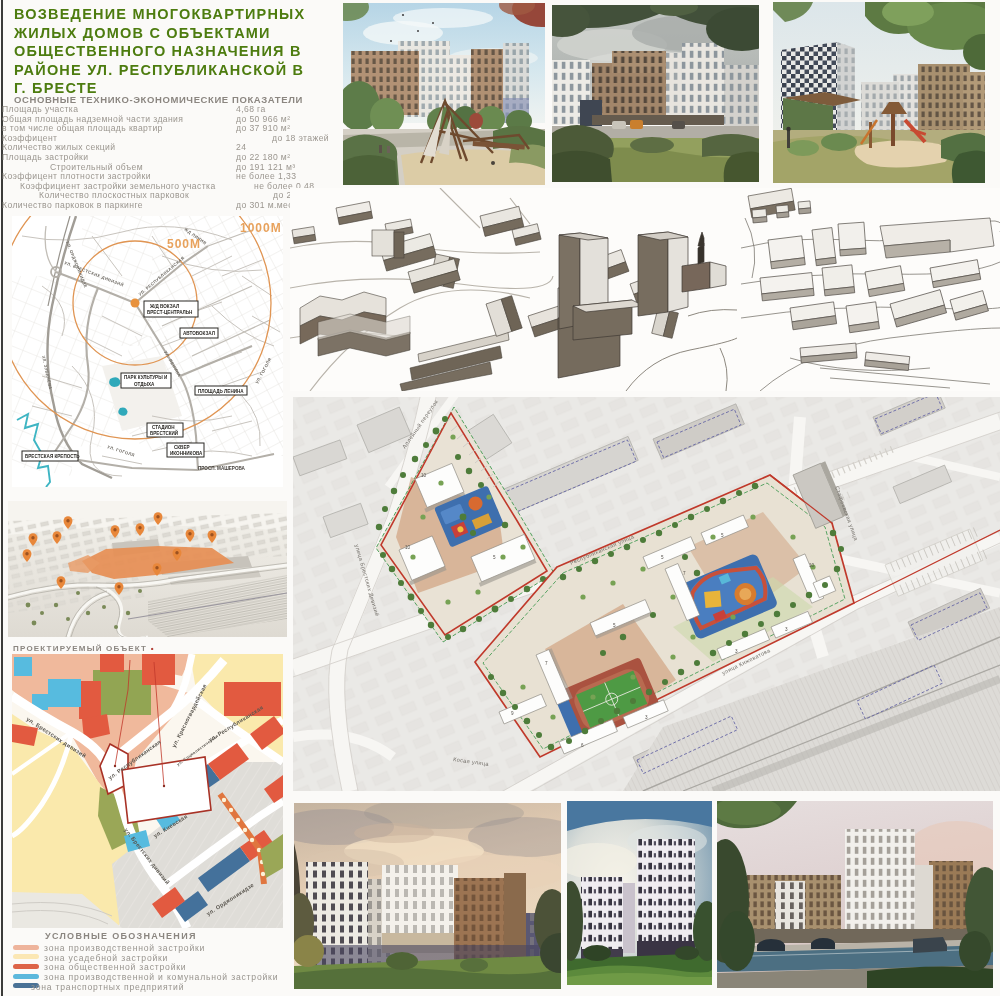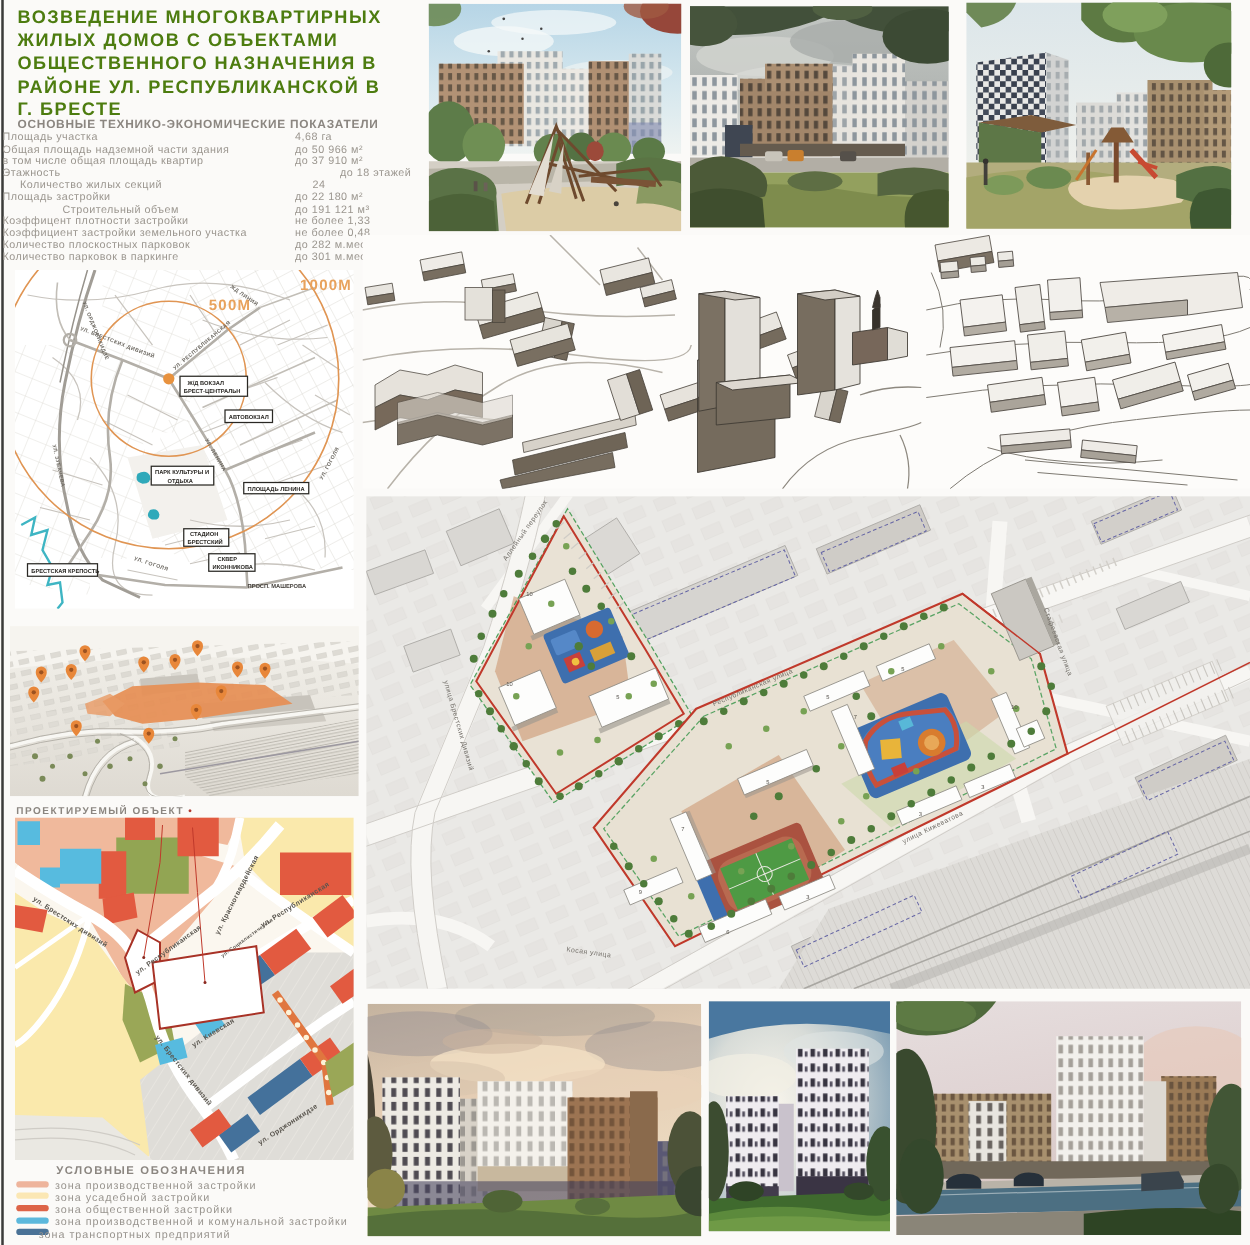--- a/index.html
+++ b/index.html
@@ -15,27 +15,27 @@
 <div class="abs" style="left:1px;top:0;width:2px;height:996px;background:#3b3b39;"></div>
 
 <div class="abs" style="left:14px;top:5px;width:340px;color:#4d7c0f;font-size:14.5px;line-height:18.6px;letter-spacing:1.2px;font-weight:bold;white-space:nowrap;">ВОЗВЕДЕНИЕ МНОГОКВАРТИРНЫХ<br>ЖИЛЫХ ДОМОВ С ОБЪЕКТАМИ<br>ОБЩЕСТВЕННОГО НАЗНАЧЕНИЯ В<br>РАЙОНЕ УЛ. РЕСПУБЛИКАНСКОЙ В<br>Г. БРЕСТЕ</div>
 
 <div class="abs" style="left:14px;top:94px;color:#8b8680;font-size:9.5px;font-weight:bold;letter-spacing:0.6px;">ОСНОВНЫЕ ТЕХНИКО-ЭКОНОМИЧЕСКИЕ ПОКАЗАТЕЛИ</div>
 
 <div class="abs" style="left:2px;top:104px;width:330px;color:#9b968f;font-size:8.6px;letter-spacing:0.4px;">
   <div style="position:relative;height:9.6px;"><span>Площадь участка</span><span style="position:absolute;left:234px;">4,68 га</span></div>
   <div style="position:relative;height:9.6px;"><span>Общая площадь надземной части здания</span><span style="position:absolute;left:234px;">до 50 966 м²</span></div>
   <div style="position:relative;height:9.6px;"><span>в том числе общая площадь квартир</span><span style="position:absolute;left:234px;">до 37 910 м²</span></div>
-  <div style="position:relative;height:9.6px;"><span>Этажность</span><span style="position:absolute;left:234px;margin-left:36px;">до 18 этажей</span></div>
-  <div style="position:relative;height:9.6px;margin-left:14px;"><span>Количество жилых секций</span><span style="position:absolute;left:234px;">24</span></div>
+  <div style="position:relative;height:9.6px;"><span>Коэффицент</span><span style="position:absolute;left:234px;margin-left:36px;">до 18 этажей</span></div>
+  <div style="position:relative;height:9.6px;"><span>Количество жилых секций</span><span style="position:absolute;left:234px;">24</span></div>
   <div style="position:relative;height:9.6px;"><span>Площадь застройки</span><span style="position:absolute;left:234px;">до 22 180 м²</span></div>
   <div style="position:relative;height:9.6px;padding-left:48px;"><span>Строительный объем</span><span style="position:absolute;left:234px;">до 191 121 м³</span></div>
   <div style="position:relative;height:9.6px;"><span>Коэффицент плотности застройки</span><span style="position:absolute;left:234px;">не более 1,33</span></div>
-  <div style="position:relative;height:9.6px;"><span>Коэффициент застройки земельного участка</span><span style="position:absolute;left:234px;">не более 0,48</span></div>
-  <div style="position:relative;height:9.6px;"><span>Количество плоскостных парковок</span><span style="position:absolute;left:234px;">до 282 м.мес</span></div>
+  <div style="position:relative;height:9.6px;margin-left:18px;"><span>Коэффициент застройки земельного участка</span><span style="position:absolute;left:234px;">не более 0,48</span></div>
+  <div style="position:relative;height:9.6px;margin-left:37px;"><span>Количество плоскостных парковок</span><span style="position:absolute;left:234px;">до 282 м.мес</span></div>
   <div style="position:relative;height:9.6px;"><span>Количество парковок в паркинге</span><span style="position:absolute;left:234px;">до 301 м.мес</span></div>
 </div>
 
 <div class="abs" id="ph1" style="left:343px;top:3px;width:202px;height:182px;">
 <svg width="202" height="182" viewBox="0 0 202 182">
 <defs>
 <linearGradient id="p1sky" x1="0" y1="0" x2="0" y2="1">
   <stop offset="0" stop-color="#b6d5e6"></stop>
             <stop offset="0.55" stop-color="#d5e7ee"></stop>
             <stop offset="1" stop-color="#eff3f1"></stop>

